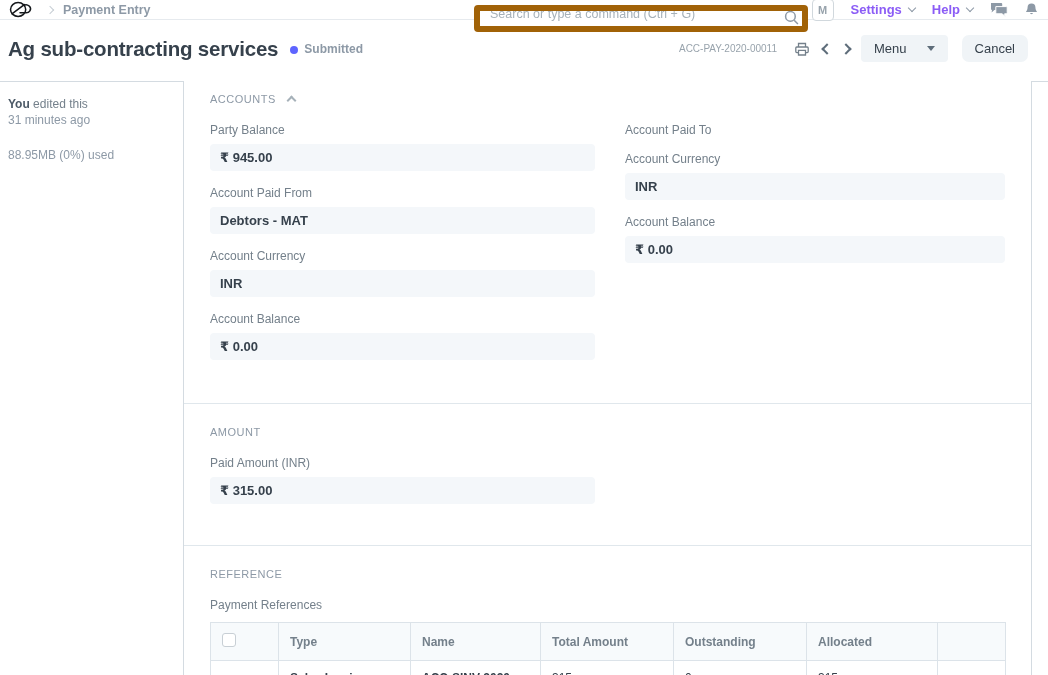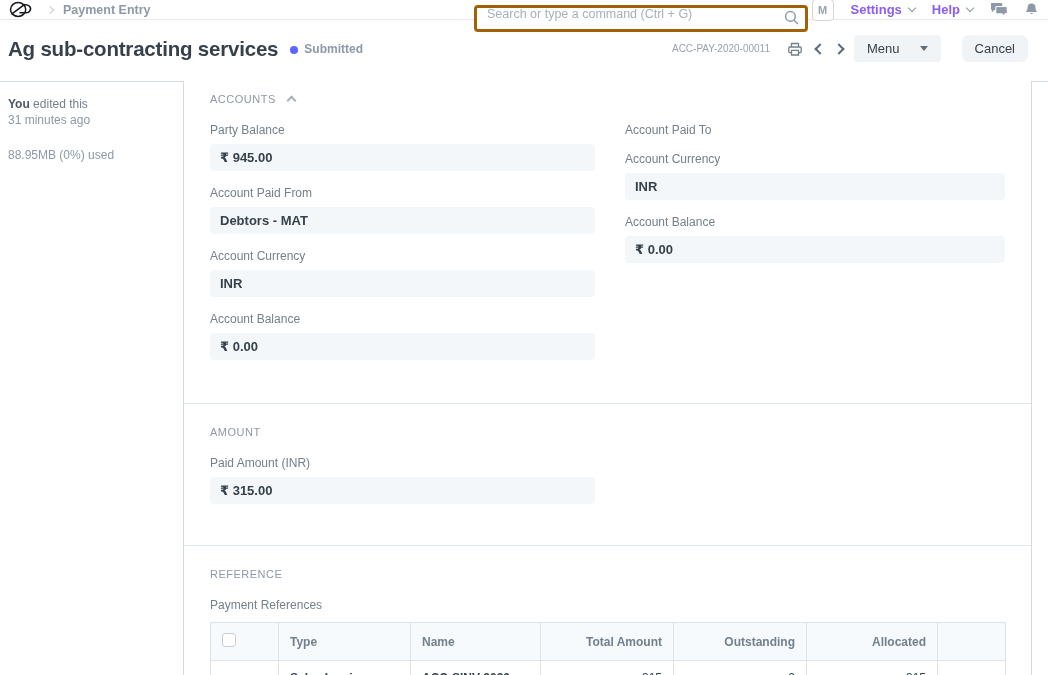--- a/index.html
+++ b/index.html
@@ -7,21 +7,21 @@
     font-family:"Liberation Sans","DejaVu Sans",sans-serif; color:#36414c; }
 
   
   .navbar { position:relative; height:20px; display:flex; align-items:center;
     padding:0 10px 0 8px; border-bottom:1px solid #e6eaee; background:#fff; }
   .nav-left { display:flex; align-items:center; gap:10px; }
   .logo { display:inline-flex; align-items:center; cursor:pointer; }
   .crumb-chev { margin-left:4px; }
   .breadcrumb { font-size:12.5px; font-weight:700; color:#8d99a6; text-decoration:none; cursor:pointer; }
   .nav-search { position:absolute; left:474px; top:4px; width:334px; height:27px; }
-  .search-input { width:100%; height:100%; border:3px solid #a16207; border-radius:4px;
+  .search-input { width:100%; height:100%; border:6px solid #a16207; border-radius:4px;
     background:#fff; padding:0 30px 8px 10px; font-size:12.5px; color:#36414c;
     font-family:"Liberation Sans","DejaVu Sans",sans-serif; outline:none; }
   .search-input::placeholder { color:#a6b1b9; }
   .search-icon { position:absolute; right:9px; top:6px; }
   .nav-right { margin-left:auto; display:flex; align-items:center; gap:17px; }
   .avatar { width:22px; height:22px; border:1px solid #d1d8dd; border-radius:4px;
     display:inline-flex; align-items:center; justify-content:center;
     font-size:11px; font-weight:600; color:#98a3ac; cursor:pointer; background:#fff; }
   .nav-item { display:inline-flex; align-items:center; gap:7px; font-size:13px;
     font-weight:600; color:#8b5cf6; cursor:pointer; }
@@ -49,21 +49,21 @@
   .status-text { font-size:12px; font-weight:700; color:#8d99a6; }
   .head-right { display:flex; align-items:center; gap:11px; }
   .doc-id { font-size:10px; color:#98a3ac; margin-right:4px; }
   .icon-btn { display:inline-flex; align-items:center; cursor:pointer; padding:2px; }
   .nav-arrow { width:8px; height:8px; border-width:2px; border-color:#5e6d7a; cursor:pointer; }
   .btn { border:none; background:#f0f4f7; color:#36414c; font-size:13px;
     font-weight:400; padding:6px 13px; border-radius:4px; cursor:pointer;
     display:inline-flex; align-items:center; gap:20px;
     font-family:"Liberation Sans","DejaVu Sans",sans-serif; }
   .btn .tri-down { border-top-color:#5e6d7a; border-left-width:4px; border-right-width:4px; border-top-width:5px; }
-  .btn.cancel { margin-left:10px;border-radius:7px; }
+  .btn.cancel { margin-left:3px;border-radius:7px; }
 
   
   .layout { display:flex; min-height:584px; }
   .sidebar { width:183px; border-top:1px solid #d4dbe1; padding:15px 8px;
     font-size:12px; color:#74808b; }
   .sb-block { margin-bottom:14px; line-height:1.3; }
   .sb-block strong { color:#4c5a67; font-weight:700; }
   .sb-when { color:#8d99a6; }
   .sb-storage { margin-top:20px; color:#8d99a6; }
   .right-gutter { flex:1; border-top:1px solid #d4dbe1; }
@@ -86,21 +86,21 @@
     font-size:13px; font-weight:700; color:#36414c; min-height:27px; }
 
   .table-label { font-size:12px; color:#74808b; margin:0 0 10px; }
 
   
   table.grid { width:795px; border-collapse:collapse; table-layout:fixed;
     border:1px solid #d1d8dd; }
   .grid th, .grid td { border:1px solid #dce3e9; font-size:12px; padding:10px 11px; }
   .grid thead th { background:#f7fafc; color:#74808b; font-weight:700; }
   .grid td { color:#36414c; background:#fff; }
-  .al { text-align:left; } .ar { text-align:right; }
+  .al { text-align:left; } .ar { text-align:left; }
   input[type=checkbox] { appearance:none; -webkit-appearance:none; width:14px; height:14px;
     border:1px solid #c8cfd5; border-radius:3px; background:#fff; cursor:pointer; margin:0; }
   .grid tbody tr { cursor:pointer; }
   .cell-actions { text-align:center; }
   .fw-b { font-weight:700; }
 </style>
 </head>
 <body>
 
 <div>

